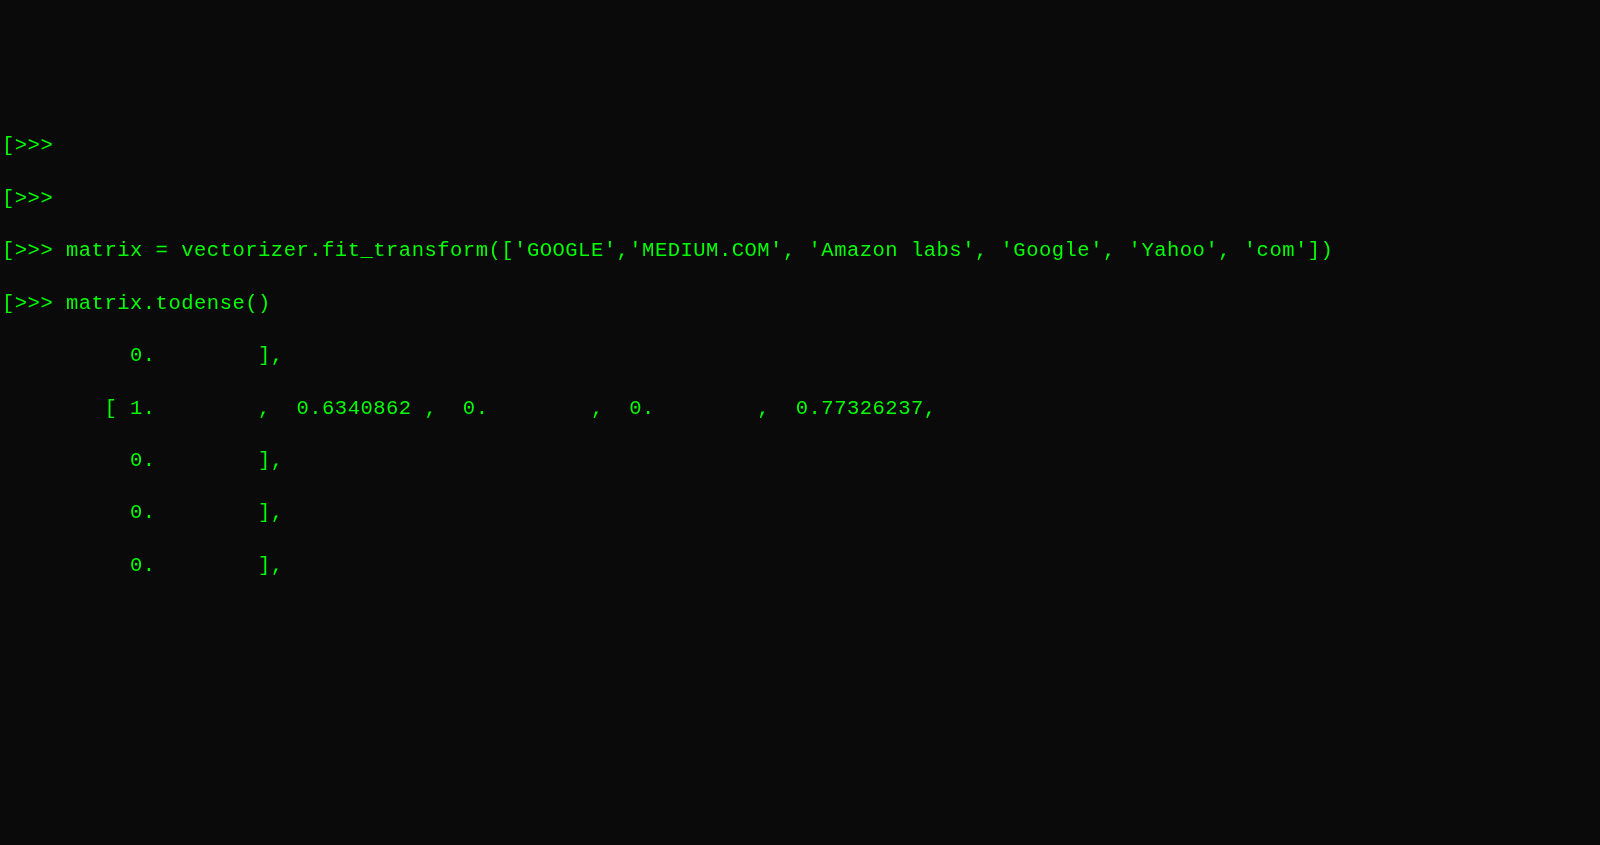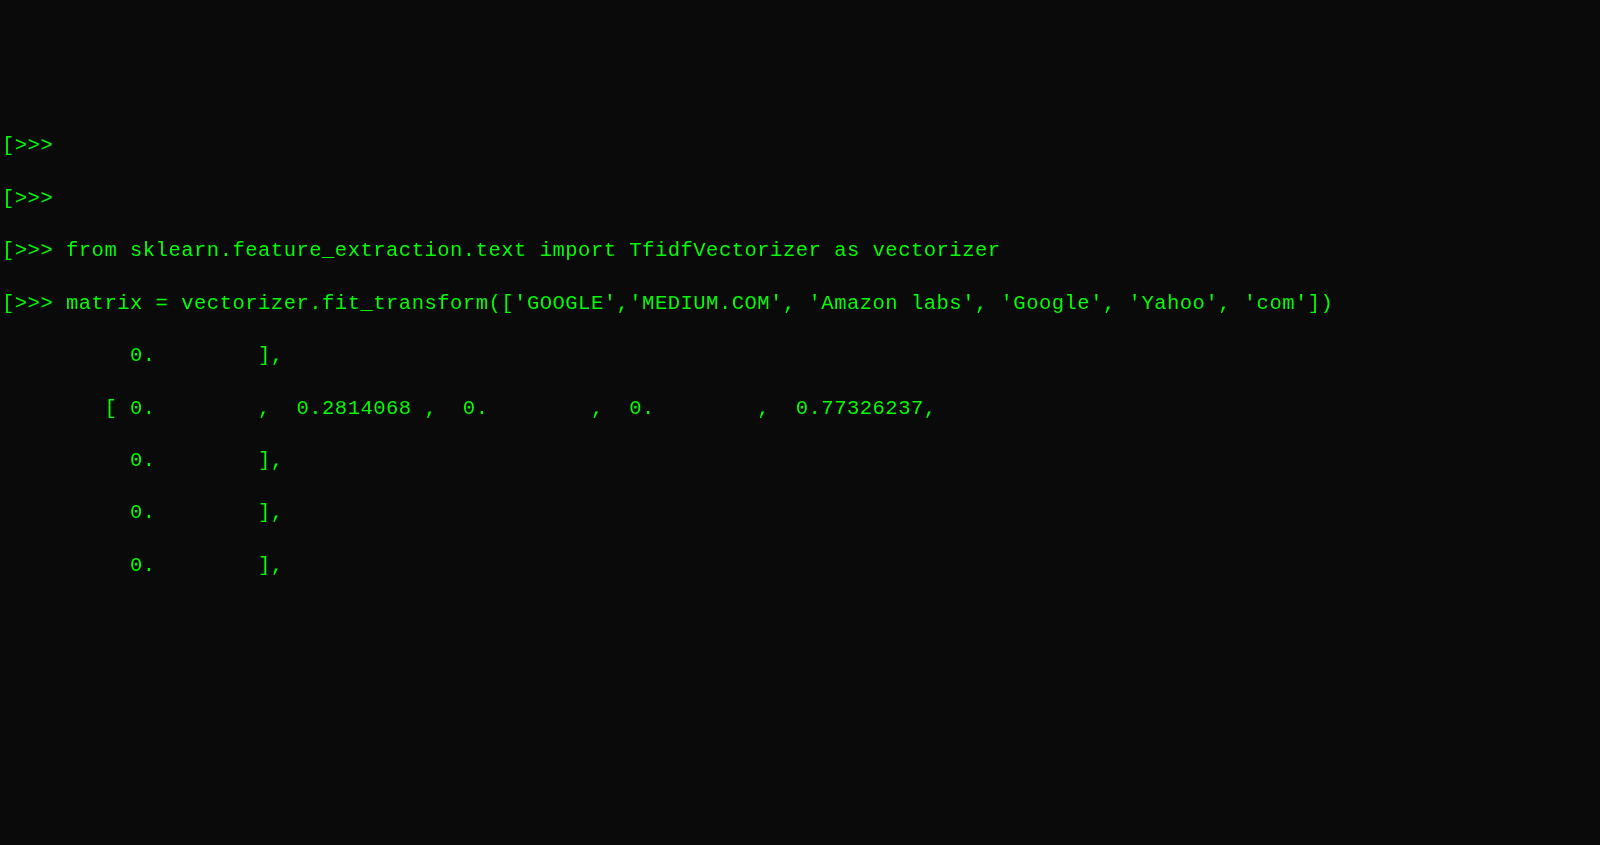--- a/index.html
+++ b/index.html
@@ -28,24 +28,24 @@
     }
   </style>
 </head>
 <body>
 
 
 
 <div class="terminal">
 <span class="line">[&gt;&gt;&gt;</span>
 <span class="line">[&gt;&gt;&gt;</span>
-<span class="line">[&gt;&gt;&gt; from sklearn.feature_extraction.text import TfidfVectorizer as vectorizer</span>
 <span class="line">[&gt;&gt;&gt; matrix = vectorizer.fit_transform(['GOOGLE','MEDIUM.COM', 'Amazon labs', 'Google', 'Yahoo', 'com'])</span>
+<span class="line">[&gt;&gt;&gt; matrix.todense()</span>
 <span class="line">          0.        ],</span>
-<span class="line">        [ 0.        ,  0.2814068 ,  0.        ,  0.        ,  0.77326237,</span>
+<span class="line">        [ 1.        ,  0.6340862 ,  0.        ,  0.        ,  0.77326237,</span>
 <span class="line">          0.        ],</span>
 <span class="line">          0.        ],</span>
 <span class="line">          0.        ],</span>
 
 
 
 
 
 </div>
 

